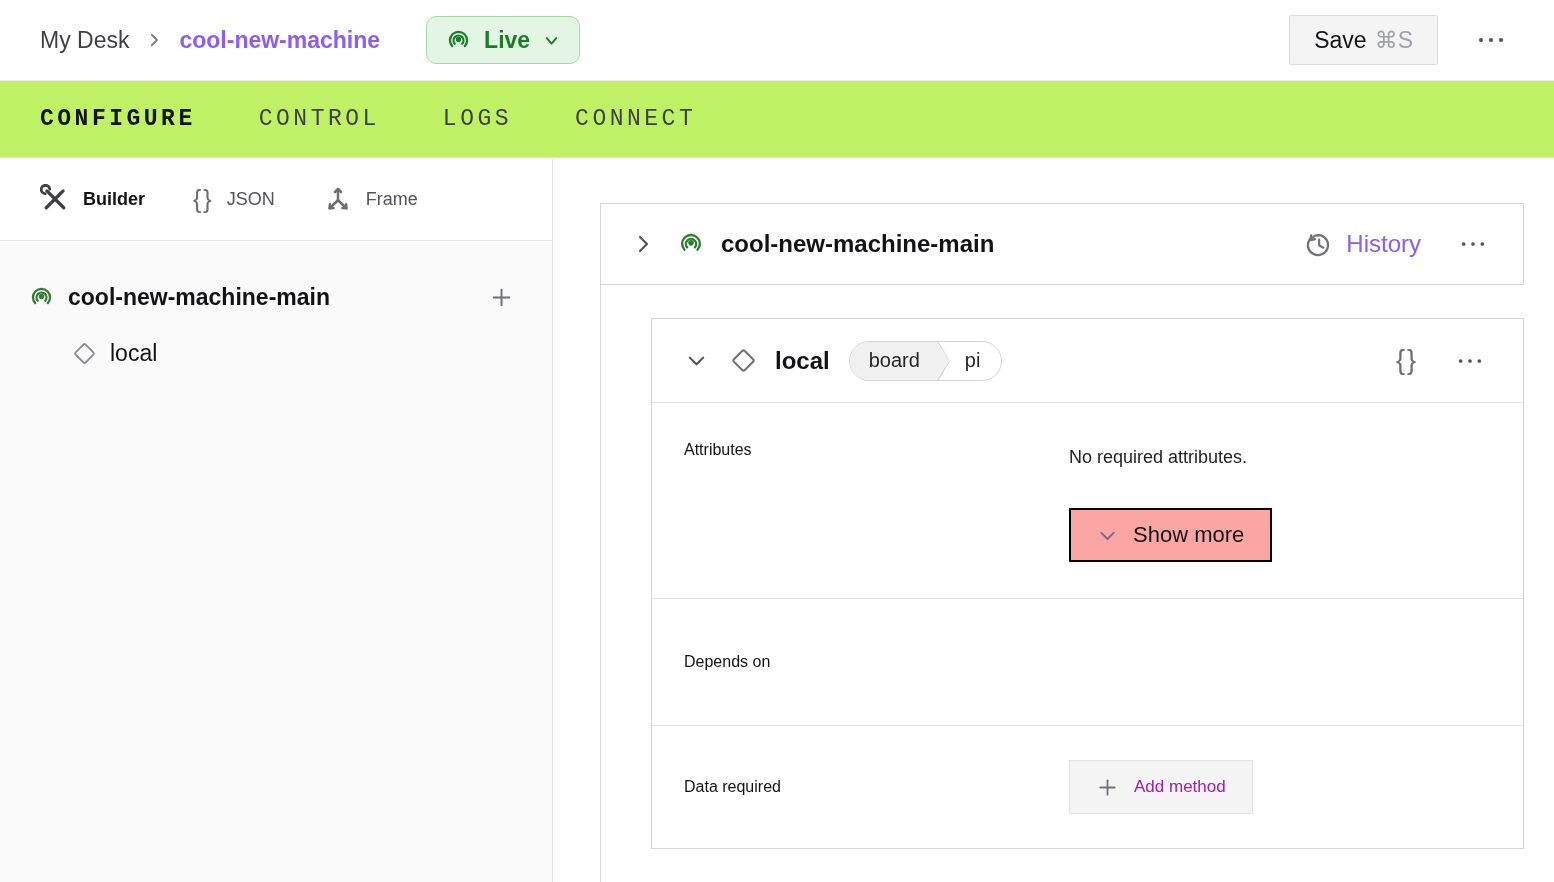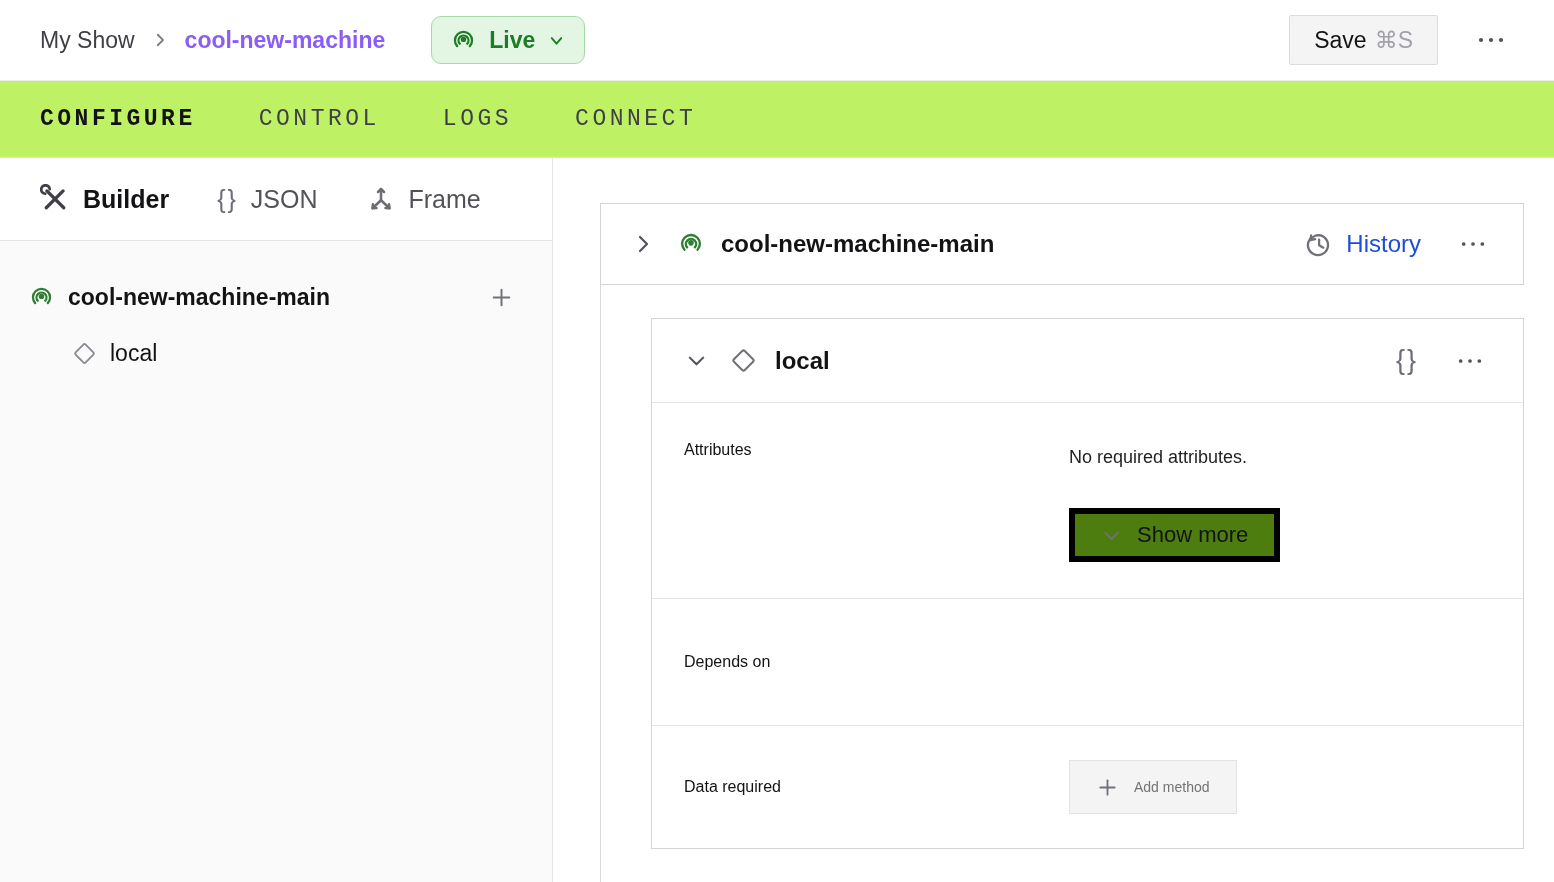--- a/index.html
+++ b/index.html
@@ -46,21 +46,21 @@
 
   
   .body { display:flex; height:724px; }
 
   .sidebar { width:553px; flex:0 0 553px; border-right:1px solid #e4e4e7; display:flex; flex-direction:column; background:#fafafa; }
   .view-tabs {
     height:83px; background:#fff; border-bottom:1px solid #e4e4e7;
     display:flex; align-items:center; padding-left:40px; gap:48px;
   }
   .view-tab { display:flex; align-items:center; gap:13px; cursor:pointer; background:none; border:none; font-family:inherit; }
-  .view-tab .vt-label { font-size:25px; color:#52525b; }
+  .view-tab .vt-label { font-size:18px; color:#52525b; }
   .view-tab.active .vt-label { color:#131316; font-weight:700; }
   .braces-glyph { font-size:25px; color:#6d6d76; letter-spacing:2px; font-family:"Liberation Sans",sans-serif; }
 
   .tree { flex:1; padding-top:28px; }
   .tree-row { display:flex; align-items:center; height:56px; cursor:pointer; }
   .tree-row.root { padding:0 34px 0 28px; }
   .tree-row.child { padding-left:72px; }
   .tree-row .tr-label { margin-left:13px; font-size:23px; }
   .tree-row.root .tr-label { font-weight:700; }
   .tree-spacer { flex:1; }
@@ -71,21 +71,21 @@
   .connector { position:absolute; left:47px; top:127px; bottom:0; width:1px; background:#d9d9dc; }
 
   .part-card {
     position:relative; margin:45px 30px 0 47px; height:82px;
     border:1px solid #d4d4d8; background:#fff;
     display:flex; align-items:center; padding:0 28px;
   }
   .part-title { margin-left:16px; font-size:24px; font-weight:700; }
   .card-spacer { flex:1; }
   .history-btn { display:flex; align-items:center; gap:13px; background:none; border:none; cursor:pointer; font-family:inherit; }
-  .history-label { font-size:24px; color:#1d4ed8; }
+  .history-label { font-size:24px; color:#8b5cf6; }
   .chev-btn { background:none; border:none; cursor:pointer; padding:2px; }
   .icon-gap-l { margin-left:20px; }
 
   .resource-card {
     position:relative; margin:33px 30px 0 98px;
     border:1px solid #d4d4d8; background:#fff;
   }
   .res-header { height:84px; display:flex; align-items:center; padding:0 31px; border-bottom:1px solid #e4e4e7; }
   .res-title { margin-left:18px; font-size:24px; font-weight:700; }
   .type-pill {
@@ -106,47 +106,47 @@
   .section {
     display:grid; grid-template-columns:385px 1fr; padding:0 32px;
     border-bottom:1px solid #e4e4e7;
   }
   .section:last-child { border-bottom:none; }
   .section-label { font-size:16px; font-weight:400; color:#131316; }
   .sec-attributes { padding-top:38px; padding-bottom:36px; }
   .attr-right .attr-empty { font-size:18px; color:#1f1f23; line-height:32px; }
   .show-more-btn {
     margin-top:35px; height:54px; display:inline-flex; align-items:center; gap:15px;
-    padding:0 26px; background:#4d7c0f; border:6px solid #000000; cursor:pointer; font-family:inherit;
+    padding:0 26px; background:#fca5a5; border:2px solid #000000; cursor:pointer; font-family:inherit;
   }
   .show-more-label { font-size:22px; color:#131316; }
   .sec-depends { height:127px; align-items:center; }
   .search-select { position:relative; width:398px; }
   .search-input {
     width:100%; height:55px; border:1px solid #d4d4d8; border-radius:2px; background:#fff;
     padding:0 56px 0 19px; font-size:22px; font-family:inherit; color:#27272a; outline:none;
   }
   .search-input::placeholder { color:#9ca3af; opacity:1; }
   .select-chev { position:absolute; right:16px; top:50%; transform:translateY(-50%); pointer-events:none; }
   .sec-data { height:122px; align-items:center; }
   .add-method-btn {
     height:54px; display:inline-flex; align-items:center; gap:15px; padding:0 26px;
     background:#f4f4f5; border:1px solid #e3e3e6; cursor:pointer; font-family:inherit;
   }
-  .add-method-label { font-size:14px; color:#737373; }
+  .add-method-label { font-size:17px; color:#a21caf; }
   .justify-start { justify-self:start; }
 </style>
 </head>
 <body>
 
 <div class="app">
 
   <header class="topbar">
     <nav class="breadcrumb">
-      <span class="crumb-parent">My Show</span>
+      <span class="crumb-parent">My Desk</span>
       <span>
         <svg width="18" height="18" viewBox="0 0 24 24" fill="none" stroke="#7d7d85" stroke-width="2.4" stroke-linecap="round" stroke-linejoin="round">
             <polyline points="9 5 16 12 9 19"></polyline>
           </svg>
       </span>
       <span class="crumb-current">cool-new-machine</span>
     </nav>
 
     <div class="live-badge">
       <span>
@@ -293,20 +293,31 @@
                 <polyline points="5 9 12 16 19 9"></polyline>
               </svg>
           </button>
           <span class="icon-gap-l">
             <svg width="27" height="27" viewBox="0 0 24 24" fill="none">
                 <rect x="5.2" y="5.2" width="13.6" height="13.6" rx="1.6" transform="rotate(45 12 12)" stroke="#71717a" stroke-width="1.8"></rect>
               </svg>
           </span>
           <span class="res-title">local</span>
 
+          <span class="type-pill">
+            <span class="pill-seg1">
+              <span class="pill-text">board</span>
+            </span>
+            <svg class="pill-chev" width="13" height="40" viewBox="0 0 13 40" fill="none" stroke="#d4d4d8" stroke-width="1.4">
+                <polyline points="0.7 0.5 12.3 20 0.7 39.5"></polyline>
+              </svg>
+            <span class="pill-seg2">
+              <span class="pill-text">pi</span>
+            </span>
+          </span>
 
           <span class="card-spacer"></span>
           <button class="braces-btn">
             <span class="braces-glyph">{}</span>
           </button>
           <button class="menu-dots">
             <svg width="28" height="10" viewBox="0 0 30 10">
                 <circle cx="5" cy="5" r="2" fill="#52525b"></circle>
                 <circle cx="15" cy="5" r="2" fill="#52525b"></circle>
                 <circle cx="25" cy="5" r="2" fill="#52525b"></circle>

